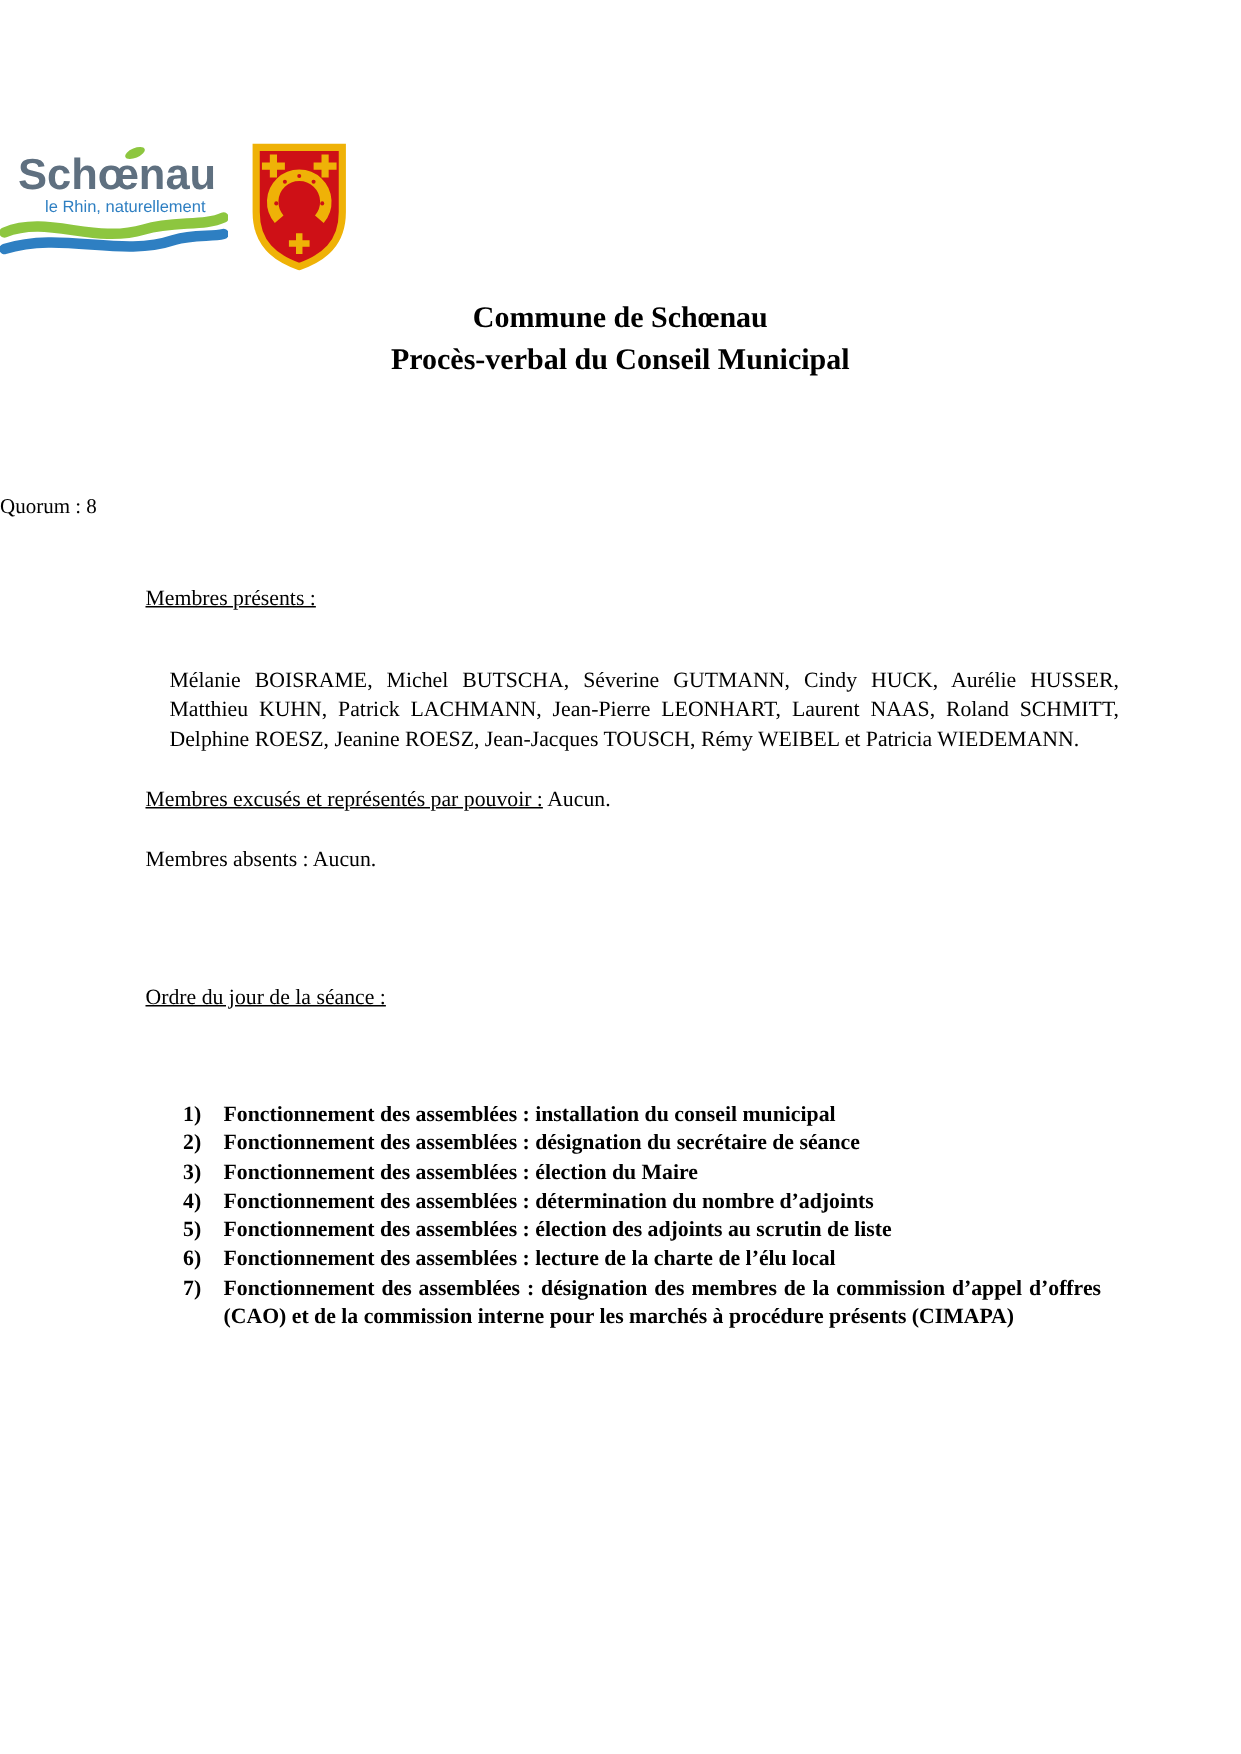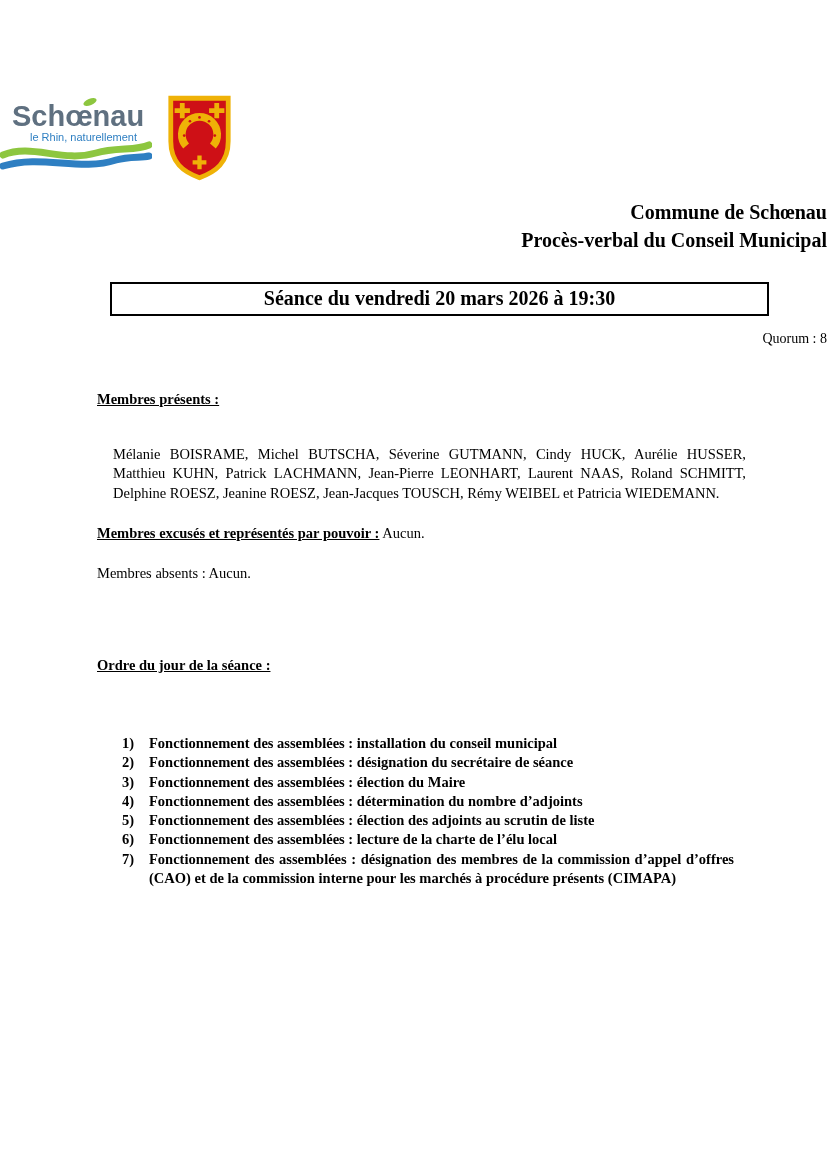--- a/index.html
+++ b/index.html
@@ -24,21 +24,21 @@
     align-items: flex-start;
     gap: 14px;
   }
 
   
   .doc-title {
     position: absolute;
     top: 198px;
     left: 0;
     width: 100%;
-    text-align: right;
+    text-align: center;
     font-size: 20px;
     font-weight: bold;
     line-height: 28px;
   }
 
   
   .banner {
     position: absolute;
     top: 282px;
     left: 110px;
@@ -49,32 +49,32 @@
     font-size: 20px;
     font-weight: bold;
     padding: 3px 0 4px 0;
   }
 
   .quorum {
     position: absolute;
     top: 331px;
     left: 0;
     width: 100%;
-    text-align: right;
+    text-align: left;
     font-size: 14px;
   }
 
   .sec {
     position: absolute;
     left: 97px;
     width: 633px;
     font-size: 14.5px;
     line-height: 19.3px;
   }
-  .bu { font-weight: bold; text-decoration: underline; }
+  .bu { font-weight: normal; text-decoration: underline; }
   .b  { font-weight: normal; }
   .para { margin: 16px; text-align: justify; }
 
   
   .agenda {
     position: absolute;
     left: 122px;
     top: 734px;
     width: 612px;
     list-style: none;
@@ -118,23 +118,20 @@
       <circle cx="19" cy="44" r="1.4" fill="#ce1016"></circle>
       <circle cx="51" cy="44" r="1.4" fill="#ce1016"></circle>
     </svg>
   </div>
 
   <div class="doc-title">
     <div>Commune de Schœnau</div>
     <div>Procès-verbal du Conseil Municipal</div>
   </div>
 
-  <div class="banner">
-    <span>Séance du vendredi 20 mars 2026 à 19:30</span>
-  </div>
 
   <div class="quorum">Quorum : 8</div>
 
   <div class="sec" style="top:390px">
     <span class="bu">Membres présents :</span>
   </div>
   <p class="sec para" style="top:429px">Mélanie BOISRAME, Michel BUTSCHA, Séverine GUTMANN, Cindy HUCK, Aurélie HUSSER, Matthieu KUHN, Patrick LACHMANN, Jean-Pierre LEONHART, Laurent NAAS, Roland SCHMITT, Delphine ROESZ, Jeanine ROESZ, Jean-Jacques TOUSCH, Rémy WEIBEL et Patricia WIEDEMANN.</p>
 
   <div class="sec" style="top:524px">
     <span class="bu">Membres excusés et représentés par pouvoir :</span>

